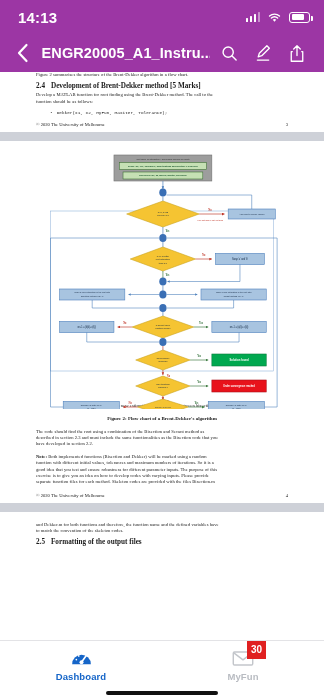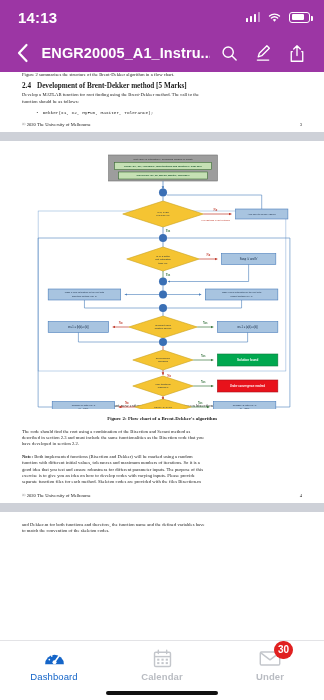--- a/index.html
+++ b/index.html
@@ -34,21 +34,21 @@
   }
   .tb-back { width: 26px; height: 30px; display:flex; align-items:center; justify-content:center; cursor:pointer; }
   .tb-title {
     flex: 1 1 auto; font-size: 14.5px; font-weight: 600; letter-spacing: .1px;
     white-space: nowrap; overflow: hidden; padding-left: 2px;
   }
   .tb-act { width: 30px; height: 30px; display:flex; align-items:center; justify-content:center; cursor:pointer; flex:0 0 auto;}
 
   
   .doc { position:absolute; top:72px; left:0; right:0; bottom:60px; background:#fff; overflow:hidden; }
-  .page { background:#fff; padding: 0 22px; }
+  .page { background:#fff; padding: 0 36px; }
   .gap { height: 9px; background:#ced1d8; margin: 5px 0 0; }
 
   .ptext { color:#1b1b1b; font-family:"Liberation Serif", serif; }
   .p-line { font-size: 4.6px; line-height: 6.4px; text-align: justify; letter-spacing:.05px; }
   .p-h { font-size: 7.2px; font-weight: 700; margin: 3.5px 0 2.5px; font-family:"Liberation Serif", serif; }
   .p-h .num { margin-right: 6px; }
   .bullet { font-family:"Liberation Mono", monospace; font-size: 4.4px; margin: 5px 0 0 14px; }
   .bullet::before { content:"\2022"; margin-right: 4px; }
   .foot { display:flex; justify-content:space-between; align-items:baseline; font-size:4.6px;
           font-family:"Liberation Serif", serif; margin-top: 7px; }
@@ -66,24 +66,24 @@
   .fc-note { font-size:2.7px; fill:#c0392b; font-style:italic; }
 
   
   .tabbar {
     position:absolute; left:0; right:0; bottom:0; height:60px; background:#fff;
     border-top:1px solid #e3e3e6; display:flex; align-items:flex-start; padding-top:7px;
   }
   .tab { flex:1; display:flex; flex-direction:column; align-items:center; gap:3px; cursor:pointer; position:relative;}
   .tab-ic { height:20px; display:flex; align-items:center; justify-content:center; position:relative; }
   .tab-lb { font-size:9.5px; color:#b9bcc2; font-weight:600; letter-spacing:.1px; }
-  .tab.active .tab-lb { color:#1565c8; font-weight:400; }
+  .tab.active .tab-lb { color:#1565c8; font-weight:700; }
   .badge {
     position:absolute; top:-7px; right:-12px; min-width:18px; height:18px; padding:0 4px;
-    background:#e02020; color:#fff; border-radius:9px; font-size:10px; font-weight:700;
+    background:#e02020; color:#fff; border-radius:0; font-size:10px; font-weight:700;
     display:flex; align-items:center; justify-content:center; line-height:1;
   }
   .homebar { position:absolute; bottom:5px; left:50%; transform:translateX(-50%);
              width:112px; height:4px; background:#111; border-radius:2px; }
 </style>
 </head>
 <body>
 
 <div id="app">
 
@@ -304,65 +304,50 @@
         <span>4</span>
       </div>
     </div>
 
     <div class="gap"></div>
 
     <div class="page ptext">
       <div class="spacer10"></div>
       <div class="p-line">and Dekker.m for both functions and therefore, the function name and the defined variables have</div>
       <div class="p-line">to match the convention of the skeleton codes.</div>
+      <div class="p-h">
+        <span class="num">2.5</span><span>Formatting of the output files</span>
+      </div>
     </div>
   </div>
 
   <div class="tabbar">
 
     <div class="tab active">
       <span class="tab-ic">
         <svg width="21" height="18" viewBox="0 0 22 18">
           <path d="M1.2 15.5a9.8 9.8 0 1 1 19.6 0z" fill="#1565c8"></path>
           <circle cx="11" cy="13.5" r="2.1" fill="#fff"></circle>
           <path d="M11 13.5 16.2 6.2" stroke="#fff" stroke-width="1.7" stroke-linecap="round"></path>
           <circle cx="5.6" cy="10.6" r=".9" fill="#fff"></circle>
           <circle cx="8.1" cy="6.8" r=".9" fill="#fff"></circle>
         </svg>
       </span>
       <span class="tab-lb">Dashboard</span>
     </div>
 
-    <div class="tab">
-      <span class="tab-ic">
-        <svg width="19" height="19" viewBox="0 0 20 20">
-          <rect x="1.6" y="3.4" width="16.8" height="15" rx="1.4" fill="none" stroke="#c3c6cb" stroke-width="1.5"></rect>
-          <path d="M1.6 8h16.8" stroke="#c3c6cb" stroke-width="1.5"></path>
-          <path d="M5.6 1.4v3.4M14.4 1.4v3.4" stroke="#c3c6cb" stroke-width="1.5" stroke-linecap="round"></path>
-          <g fill="#c3c6cb">
-            <rect x="4.4" y="10.2" width="2.3" height="2.1"></rect>
-              <rect x="8.9" y="10.2" width="2.3" height="2.1"></rect>
-            <rect x="13.4" y="10.2" width="2.3" height="2.1"></rect>
-              <rect x="4.4" y="13.8" width="2.3" height="2.1"></rect>
-            <rect x="8.9" y="13.8" width="2.3" height="2.1"></rect>
-              <rect x="13.4" y="13.8" width="2.3" height="2.1"></rect>
-          </g>
-        </svg>
-      </span>
-      <span class="tab-lb">Calendar</span>
-    </div>
 
 
 
     <div class="tab">
       <span class="tab-ic">
         <svg width="22" height="17" viewBox="0 0 23 18">
           <rect x="1.2" y="2.2" width="20.6" height="13.6" rx="1.3" fill="none" stroke="#c3c6cb" stroke-width="1.5"></rect>
           <path d="M1.8 3 11.5 10.4 21.2 3" fill="none" stroke="#c3c6cb" stroke-width="1.5" stroke-linejoin="round"></path>
         </svg>
         <span class="badge">30</span>
       </span>
-      <span class="tab-lb">Under</span>
+      <span class="tab-lb">MyFun</span>
     </div>
 
     <div class="homebar"></div>
   </div>
 </div>
 
 </body></html>

